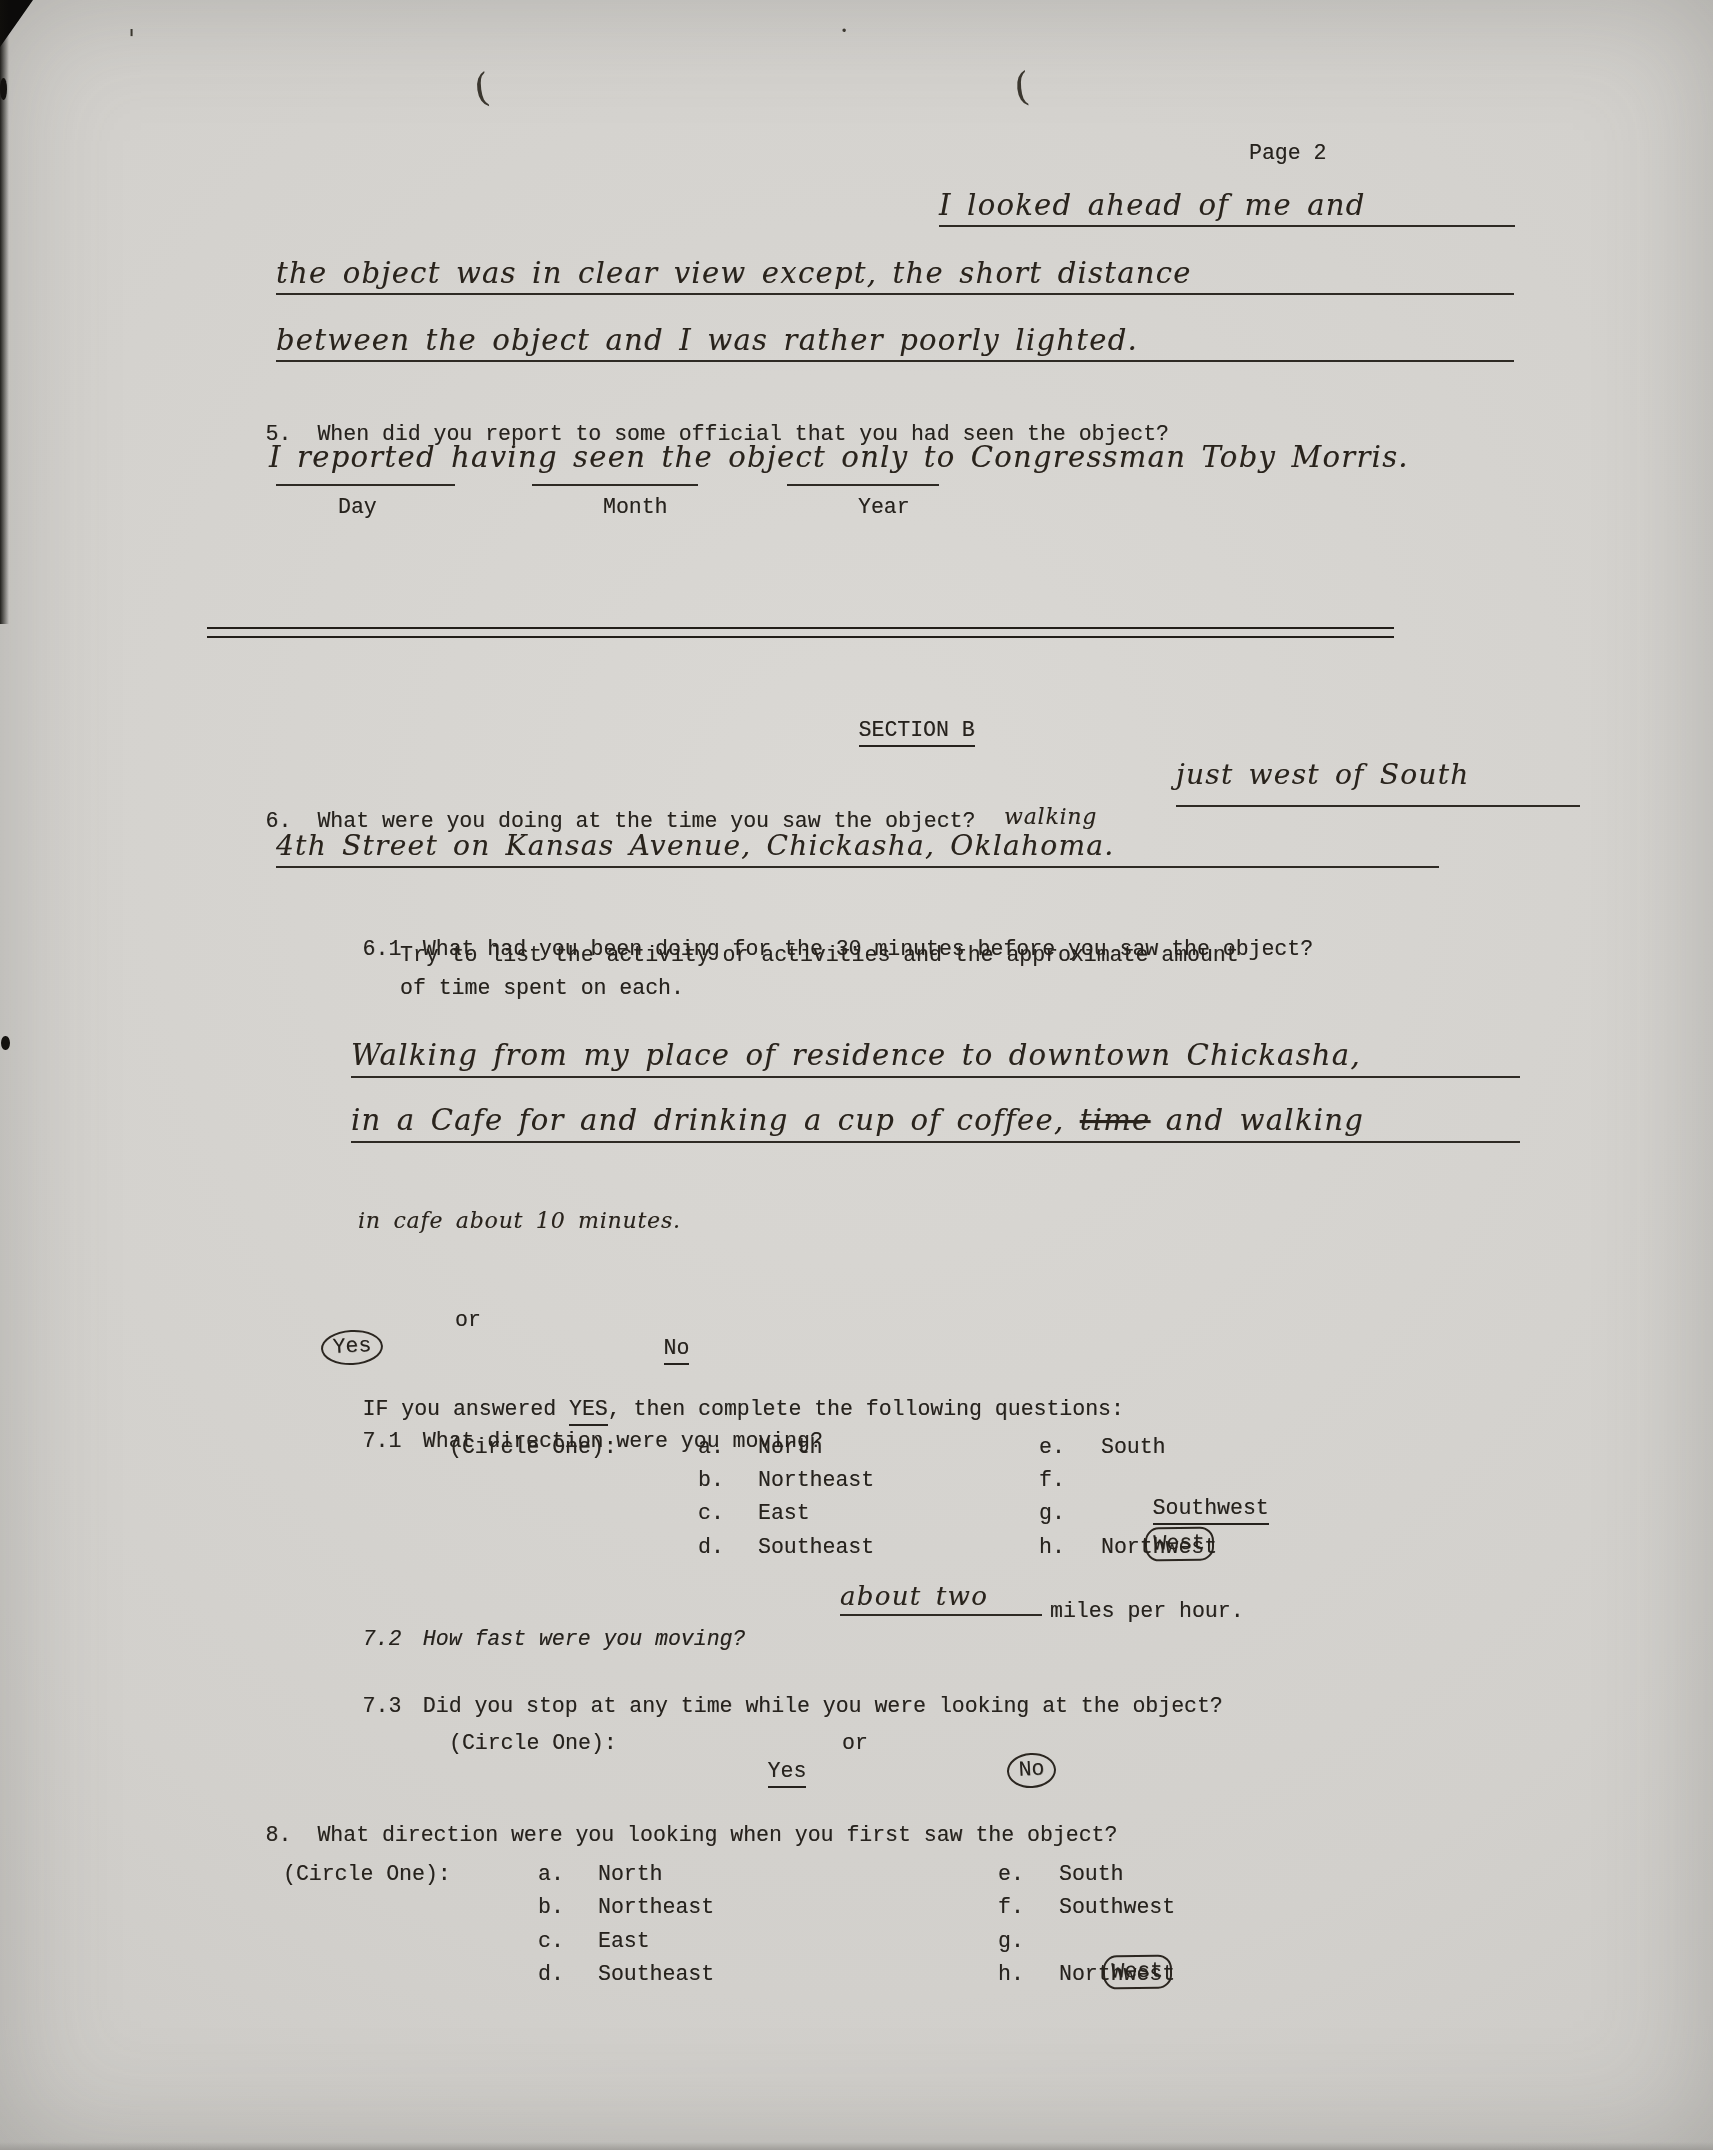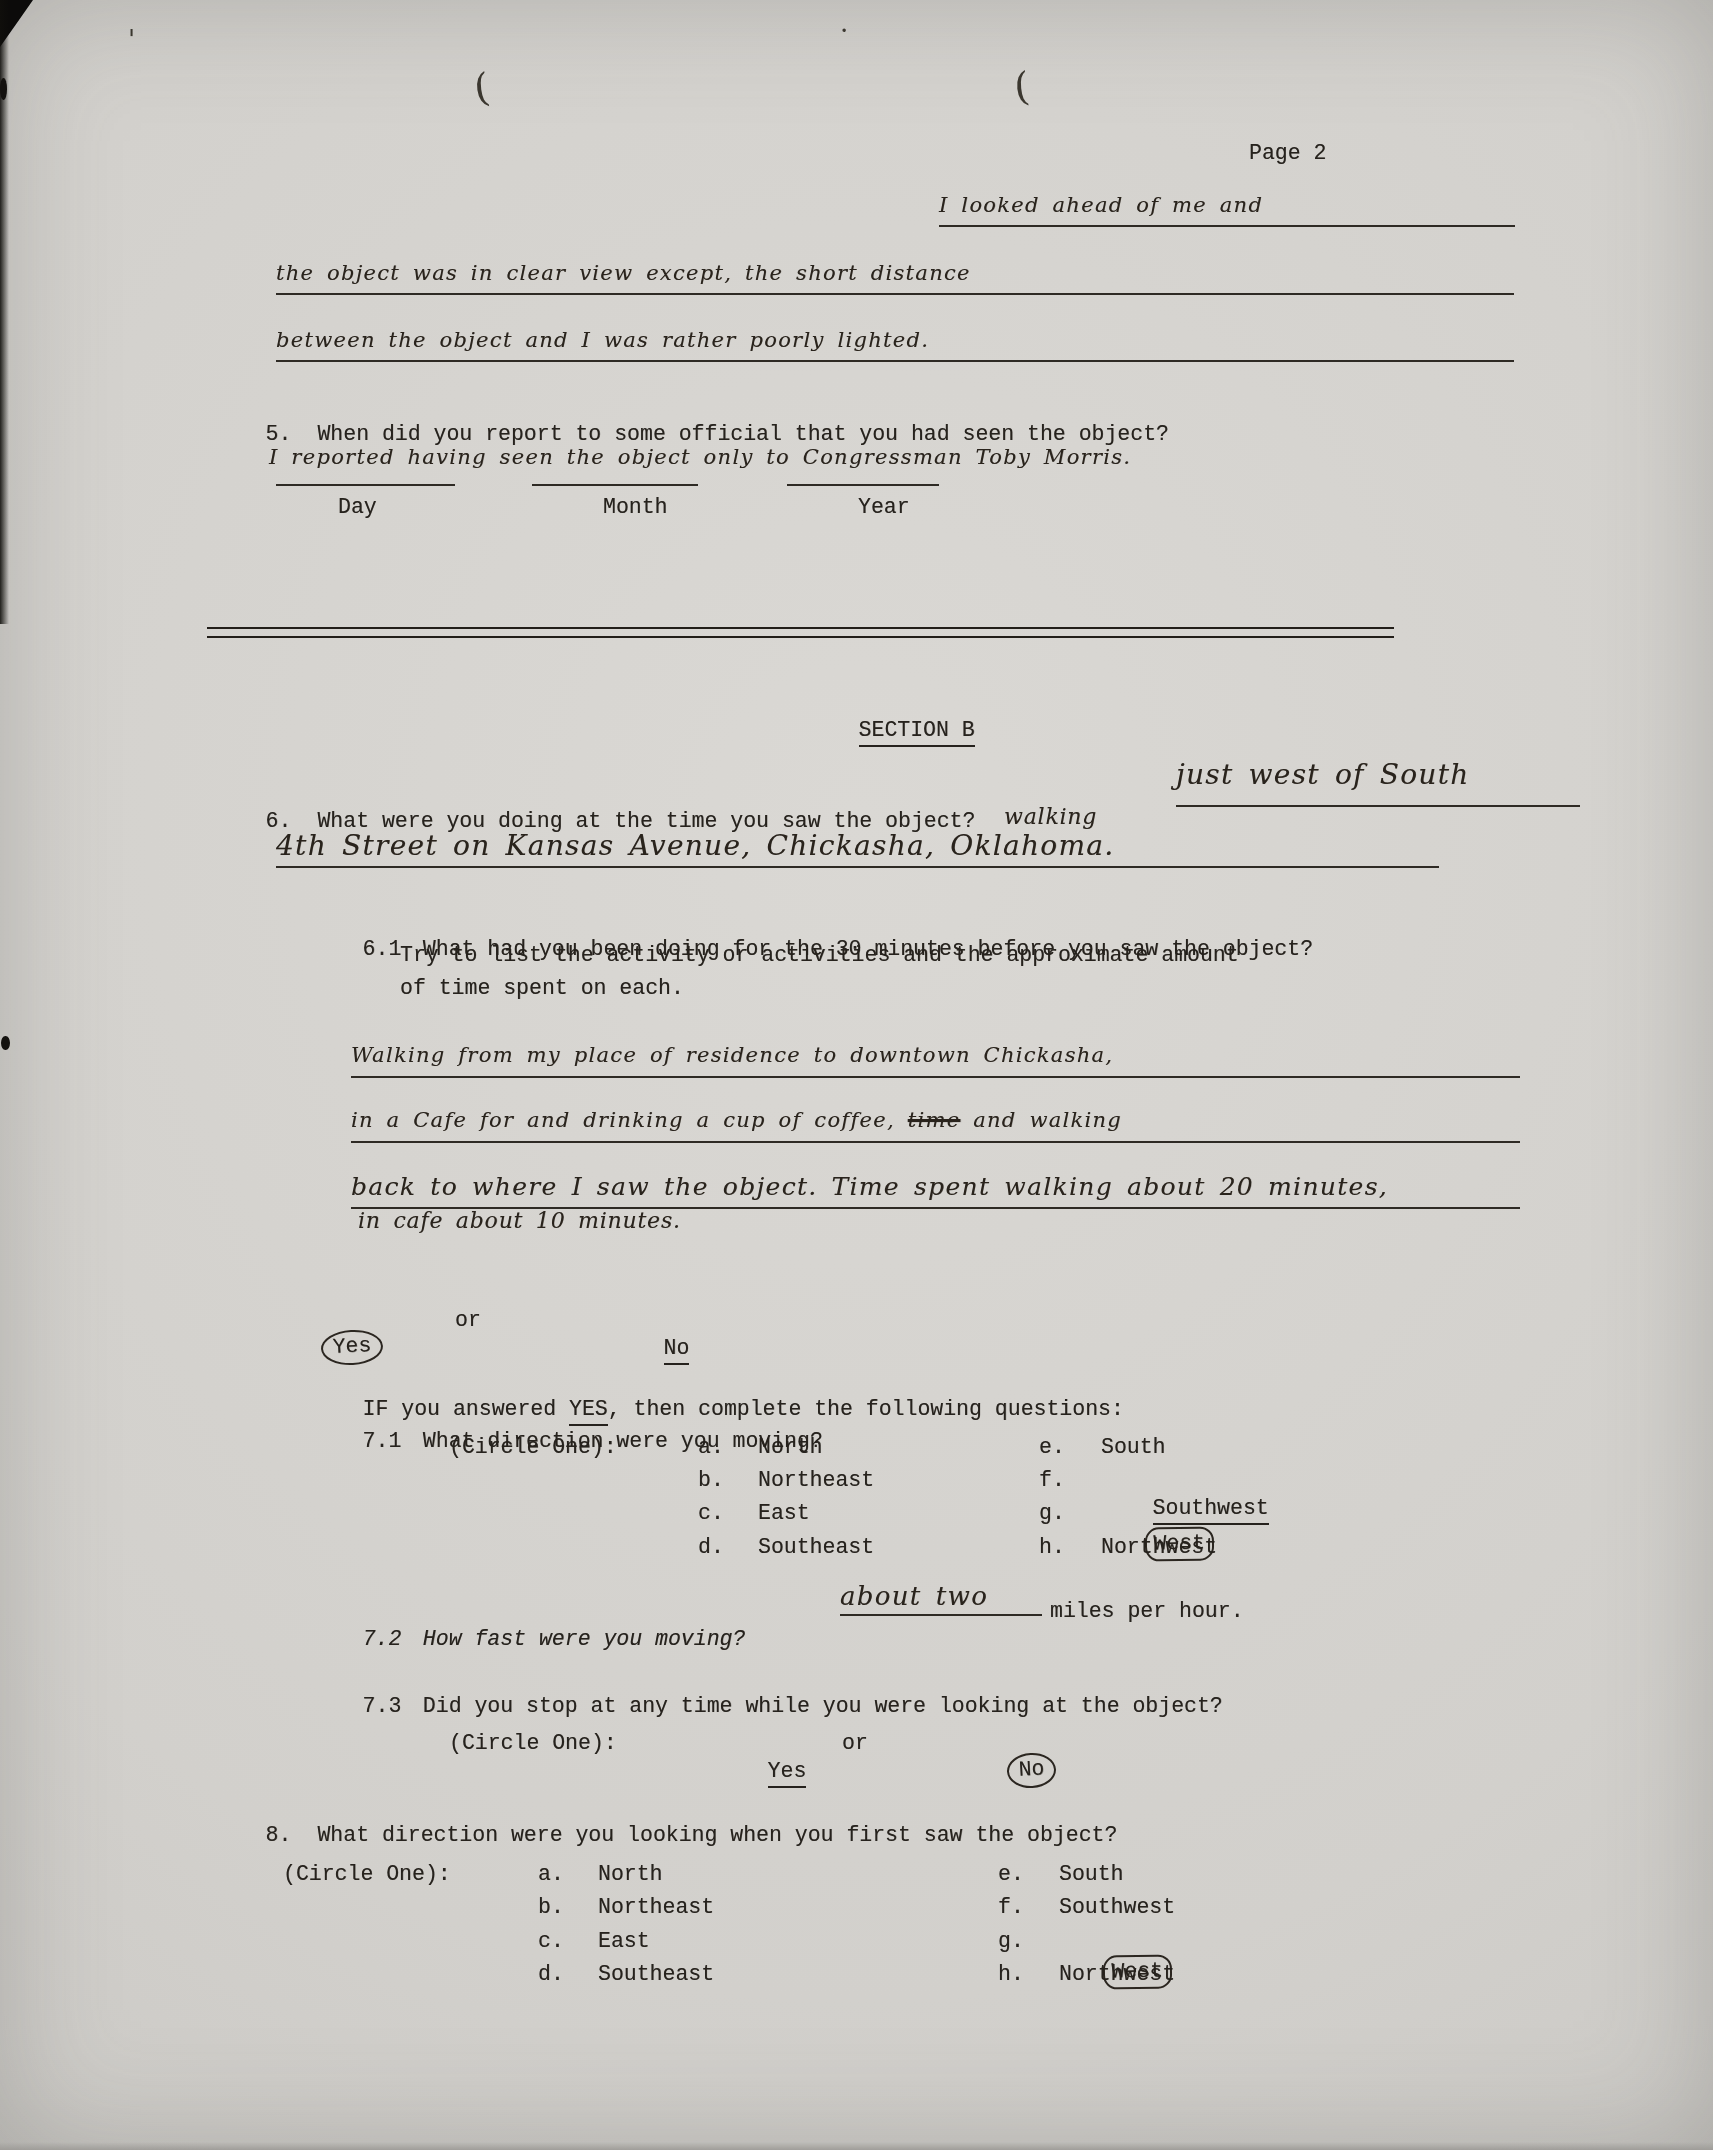--- a/index.html
+++ b/index.html
@@ -15,21 +15,21 @@
   .typed {
     font-family:"Liberation Mono","DejaVu Sans Mono",monospace;
     font-size:21.5px; line-height:28px; color:#26221d;
     text-shadow: 0.3px 0.4px 0.4px rgba(22,18,13,0.38);
     white-space:pre;
   }
   .qnum { margin-right:26px; }
   .qnum-sm { margin-right:21.5px; }
   .hw {
     font-family:"DejaVu Serif","Liberation Serif",serif;
-    font-style:italic; font-size:21px; line-height:32px;
+    font-style:italic; font-size:29px; line-height:32px;
     color:#29231c; letter-spacing:1.3px; word-spacing:4.8px;
     white-space:nowrap;
     text-shadow: 0.3px 0.3px 0.5px rgba(30,24,18,0.32);
   }
   .hw-lg { font-size:28px; }
   .hw-sm { font-size:22px; letter-spacing:0.8px; }
   .rule { border-bottom:2.2px solid #2e2a24; }
   .rule-only { border-bottom:2.2px solid #2e2a24; height:0; }
   .undl { display:inline-block; border-bottom:2.2px solid #26221d; padding-bottom:1.1px; }
   .oval {
@@ -111,21 +111,20 @@
   <div class="abs typed" style="left:311px; top:907px;">
     <span class="qnum-sm">6.1</span><span>What had you been doing for the 30 minutes before you saw the object?</span>
   </div>
   <div class="abs typed" style="left:400px; top:941px;">Try to list the activity or activities and the approximate amount</div>
   <div class="abs typed" style="left:400px; top:974px;">of time spent on each.</div>
 
   <div class="abs hw rule" style="left:351px; top:1104px; width:1169px; padding-bottom:5.4px;">
     <span>in a Cafe for and drinking a cup of coffee, </span><span class="strike">time</span><span> and walking</span>
   </div>
   <div class="abs hw rule" style="left:351px; top:1039px; width:1169px; padding-bottom:5.4px;">Walking from my place of residence to downtown Chickasha,</div>
-  <div class="abs hw rule" style="left:351px; top:1171px; width:1169px; padding-bottom:4.3px; font-size:25px;">back to where I saw the object. Time spent walking about 20 minutes,</div>
   <div class="abs hw hw-sm" style="left:358px; top:1205px;">in cafe about 10 minutes.</div>
 
   <div class="abs typed" style="left:280px; top:1304px;">
     <span class="oval">Yes</span>
   </div>
   <div class="abs typed" style="left:455px; top:1306px;">or</div>
   <div class="abs typed" style="left:612px; top:1306px;">
     <span class="undl">No</span>
   </div>
 

